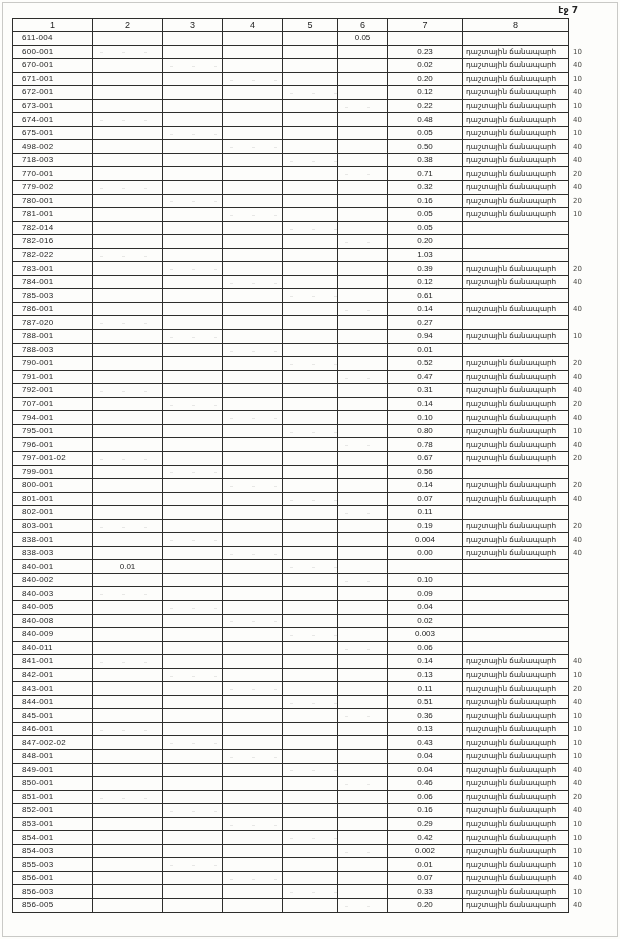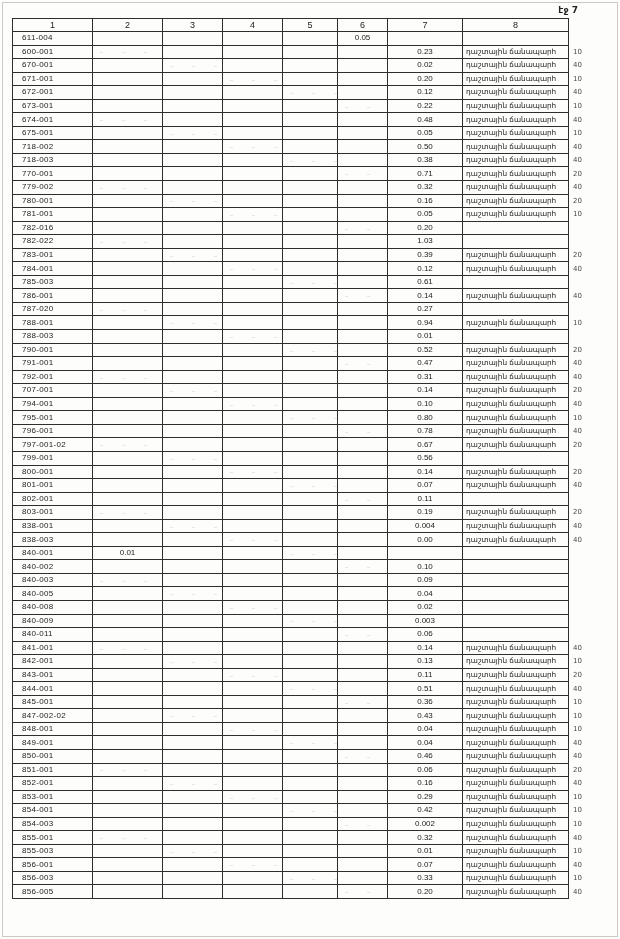--- a/index.html
+++ b/index.html
@@ -191,21 +191,21 @@
         <td class="c2"></td>
         <td class="c3 dash"></td>
         <td class="c4"></td>
         <td class="c5"></td>
         <td class="c6"></td>
         <td class="c7">0.05</td>
         <td class="c8">դաշտային ճանապարհ</td>
         <td class="note">10</td>
       </tr>
       <tr>
-        <td class="c1">718-002</td>
+        <td class="c1">498-002</td>
         <td class="c2"></td>
         <td class="c3"></td>
         <td class="c4 dash"></td>
         <td class="c5"></td>
         <td class="c6"></td>
         <td class="c7">0.50</td>
         <td class="c8">դաշտային ճանապարհ</td>
         <td class="note">40</td>
       </tr>
       <tr>
@@ -255,20 +255,31 @@
       <tr>
         <td class="c1">781-001</td>
         <td class="c2"></td>
         <td class="c3"></td>
         <td class="c4 dash"></td>
         <td class="c5"></td>
         <td class="c6"></td>
         <td class="c7">0.05</td>
         <td class="c8">դաշտային ճանապարհ</td>
         <td class="note">10</td>
+      </tr>
+      <tr>
+        <td class="c1">782-014</td>
+        <td class="c2"></td>
+        <td class="c3"></td>
+        <td class="c4"></td>
+        <td class="c5 dash"></td>
+        <td class="c6"></td>
+        <td class="c7">0.05</td>
+        <td class="c8"></td>
+        <td class="note"></td>
       </tr>
       <tr>
         <td class="c1">782-016</td>
         <td class="c2"></td>
         <td class="c3"></td>
         <td class="c4"></td>
         <td class="c5"></td>
         <td class="c6 dash"></td>
         <td class="c7">0.20</td>
         <td class="c8"></td>
@@ -653,20 +664,31 @@
         <td class="c2"></td>
         <td class="c3"></td>
         <td class="c4"></td>
         <td class="c5"></td>
         <td class="c6 dash"></td>
         <td class="c7">0.36</td>
         <td class="c8">դաշտային ճանապարհ</td>
         <td class="note">10</td>
       </tr>
       <tr>
+        <td class="c1">846-001</td>
+        <td class="c2 dash"></td>
+        <td class="c3"></td>
+        <td class="c4"></td>
+        <td class="c5"></td>
+        <td class="c6"></td>
+        <td class="c7">0.13</td>
+        <td class="c8">դաշտային ճանապարհ</td>
+        <td class="note">10</td>
+      </tr>
+      <tr>
         <td class="c1">847-002-02</td>
         <td class="c2"></td>
         <td class="c3 dash"></td>
         <td class="c4"></td>
         <td class="c5"></td>
         <td class="c6"></td>
         <td class="c7">0.43</td>
         <td class="c8">դաշտային ճանապարհ</td>
         <td class="note">10</td>
       </tr>
@@ -750,31 +772,20 @@
       <tr>
         <td class="c1">854-003</td>
         <td class="c2"></td>
         <td class="c3"></td>
         <td class="c4"></td>
         <td class="c5"></td>
         <td class="c6 dash"></td>
         <td class="c7">0.002</td>
         <td class="c8">դաշտային ճանապարհ</td>
         <td class="note">10</td>
-      </tr>
-      <tr>
-        <td class="c1">855-001</td>
-        <td class="c2 dash"></td>
-        <td class="c3"></td>
-        <td class="c4"></td>
-        <td class="c5"></td>
-        <td class="c6"></td>
-        <td class="c7">0.32</td>
-        <td class="c8">դաշտային ճանապարհ</td>
-        <td class="note">40</td>
       </tr>
       <tr>
         <td class="c1">855-003</td>
         <td class="c2"></td>
         <td class="c3 dash"></td>
         <td class="c4"></td>
         <td class="c5"></td>
         <td class="c6"></td>
         <td class="c7">0.01</td>
         <td class="c8">դաշտային ճանապարհ</td>

